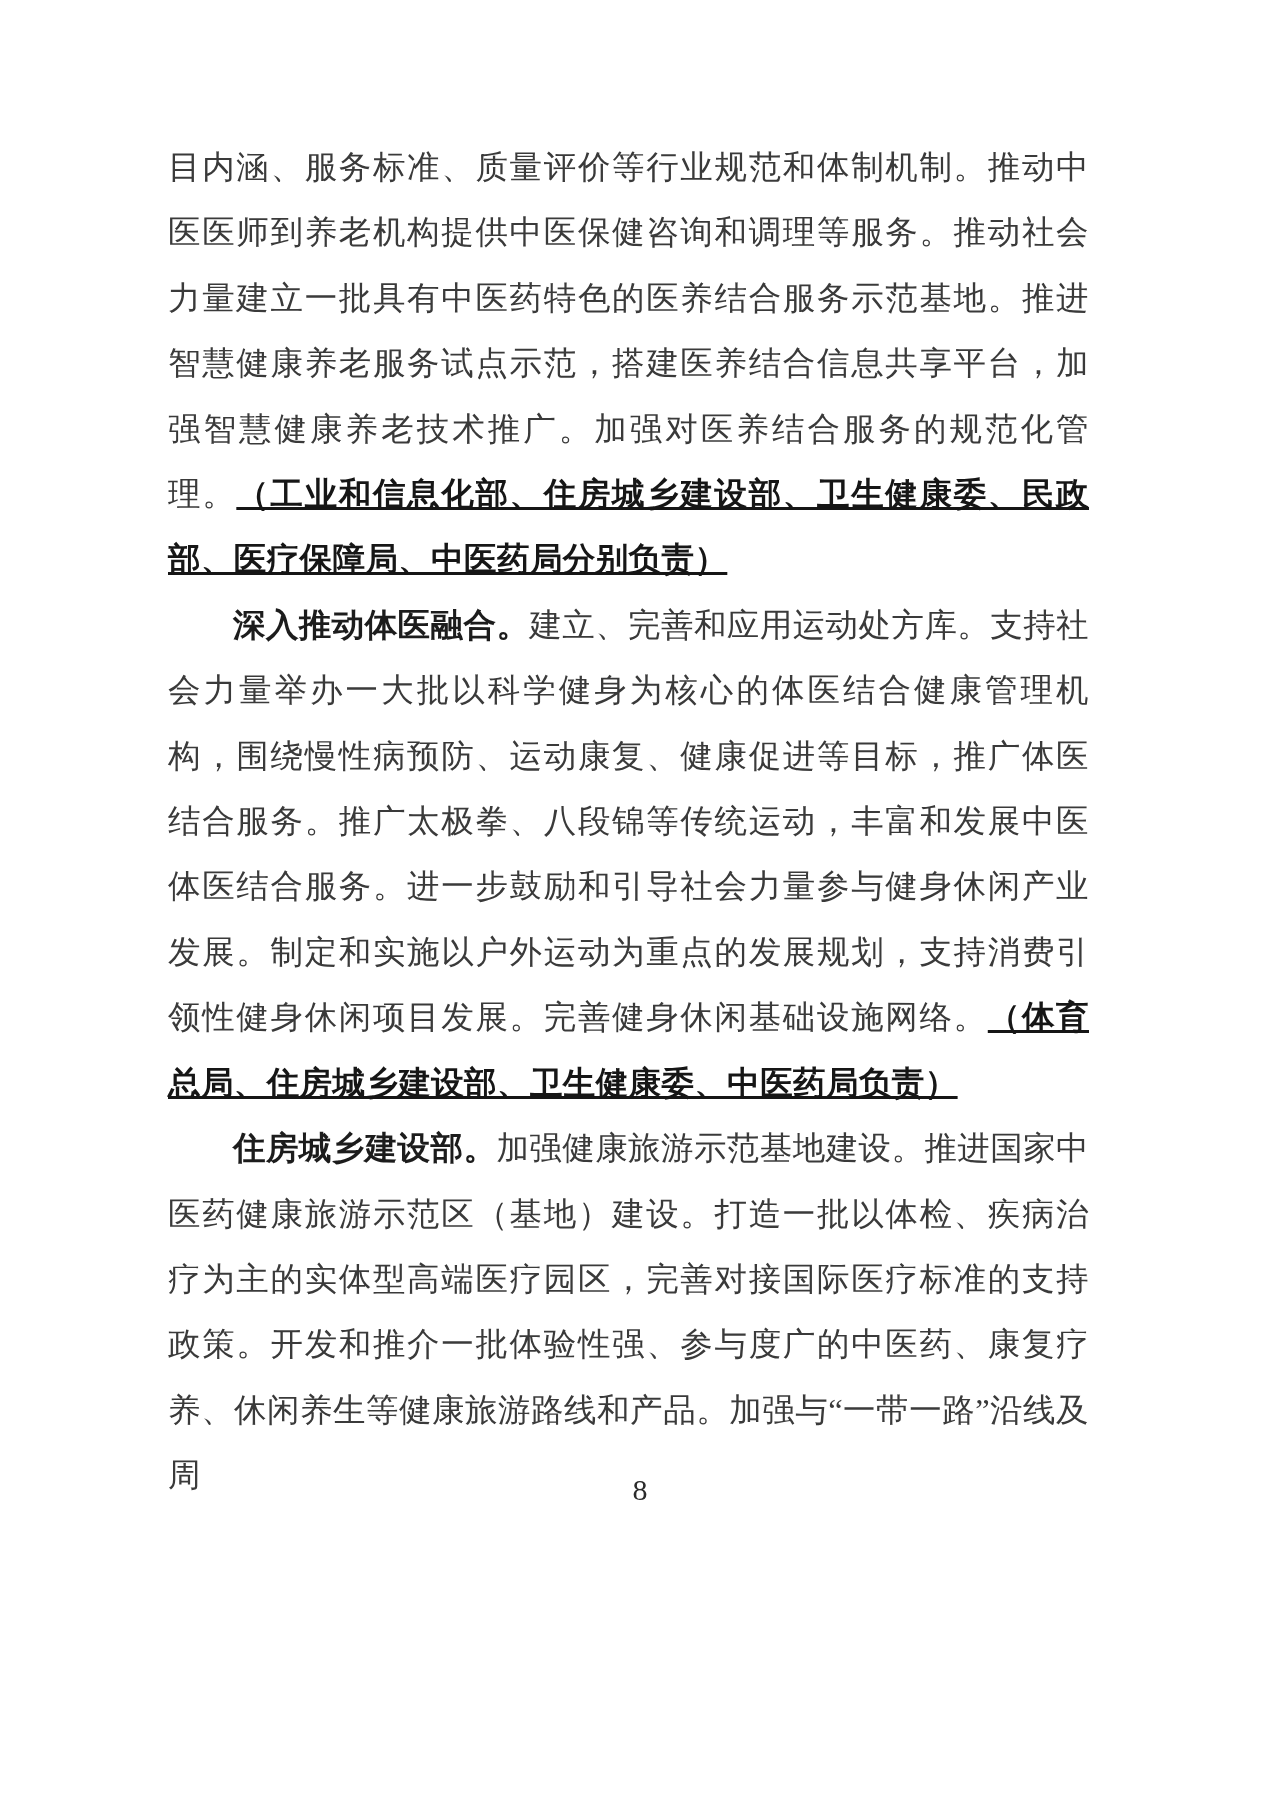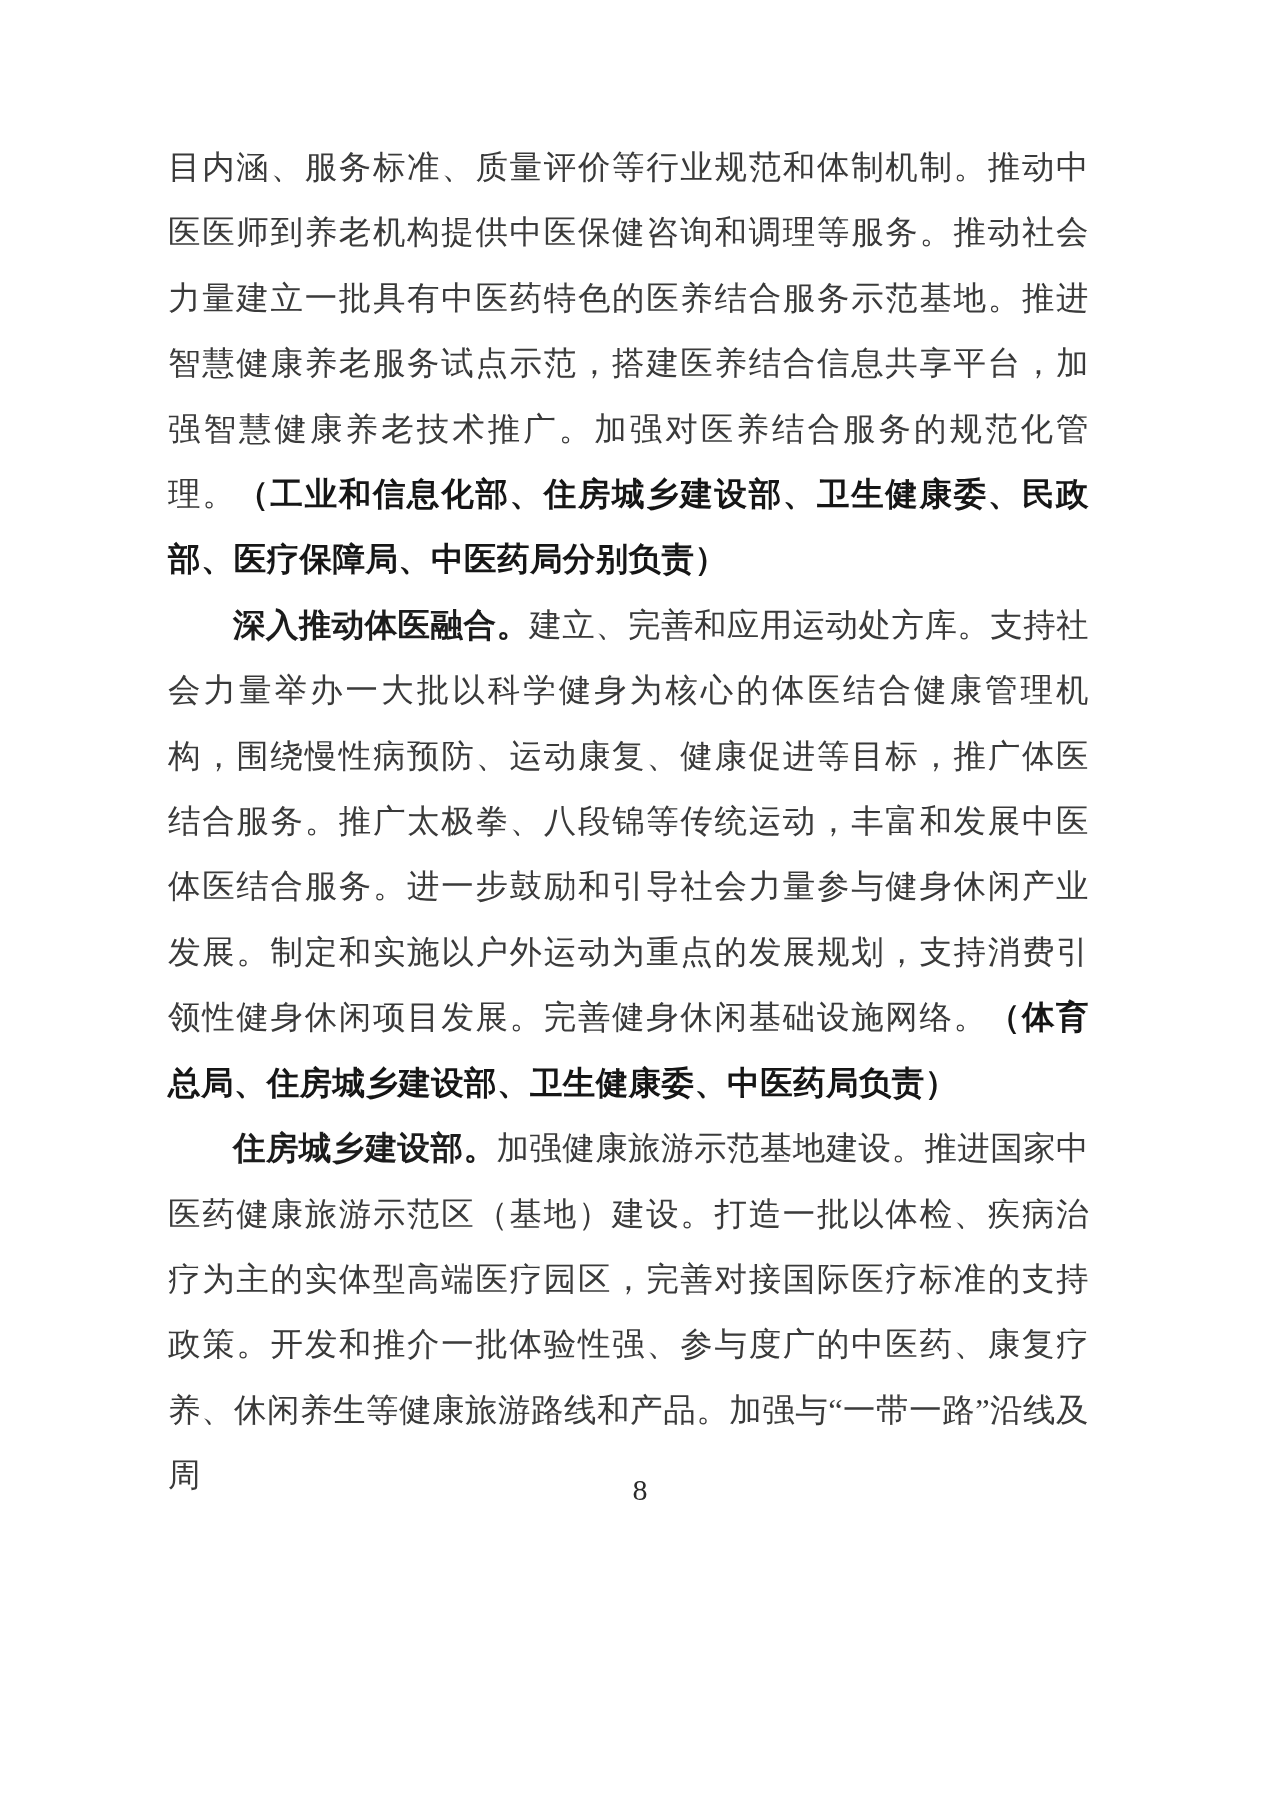--- a/index.html
+++ b/index.html
@@ -41,20 +41,21 @@
   }
   .seg-lead {
     font-weight: bold;
     color: #1c1c1c;
     margin-top: 37px;
   }
   .seg-dept {
     font-weight: bold;
     font-family: "Liberation Sans", sans-serif;
     color: #161616;
+    text-decoration: underline;
   }
   .page-number {
     position: absolute;
     top: 1470px;
     left: 0;
     width: 1280px;
     text-align: center;
     font-size: 30px;
     line-height: 40px;
     color: #2b2b2b;

